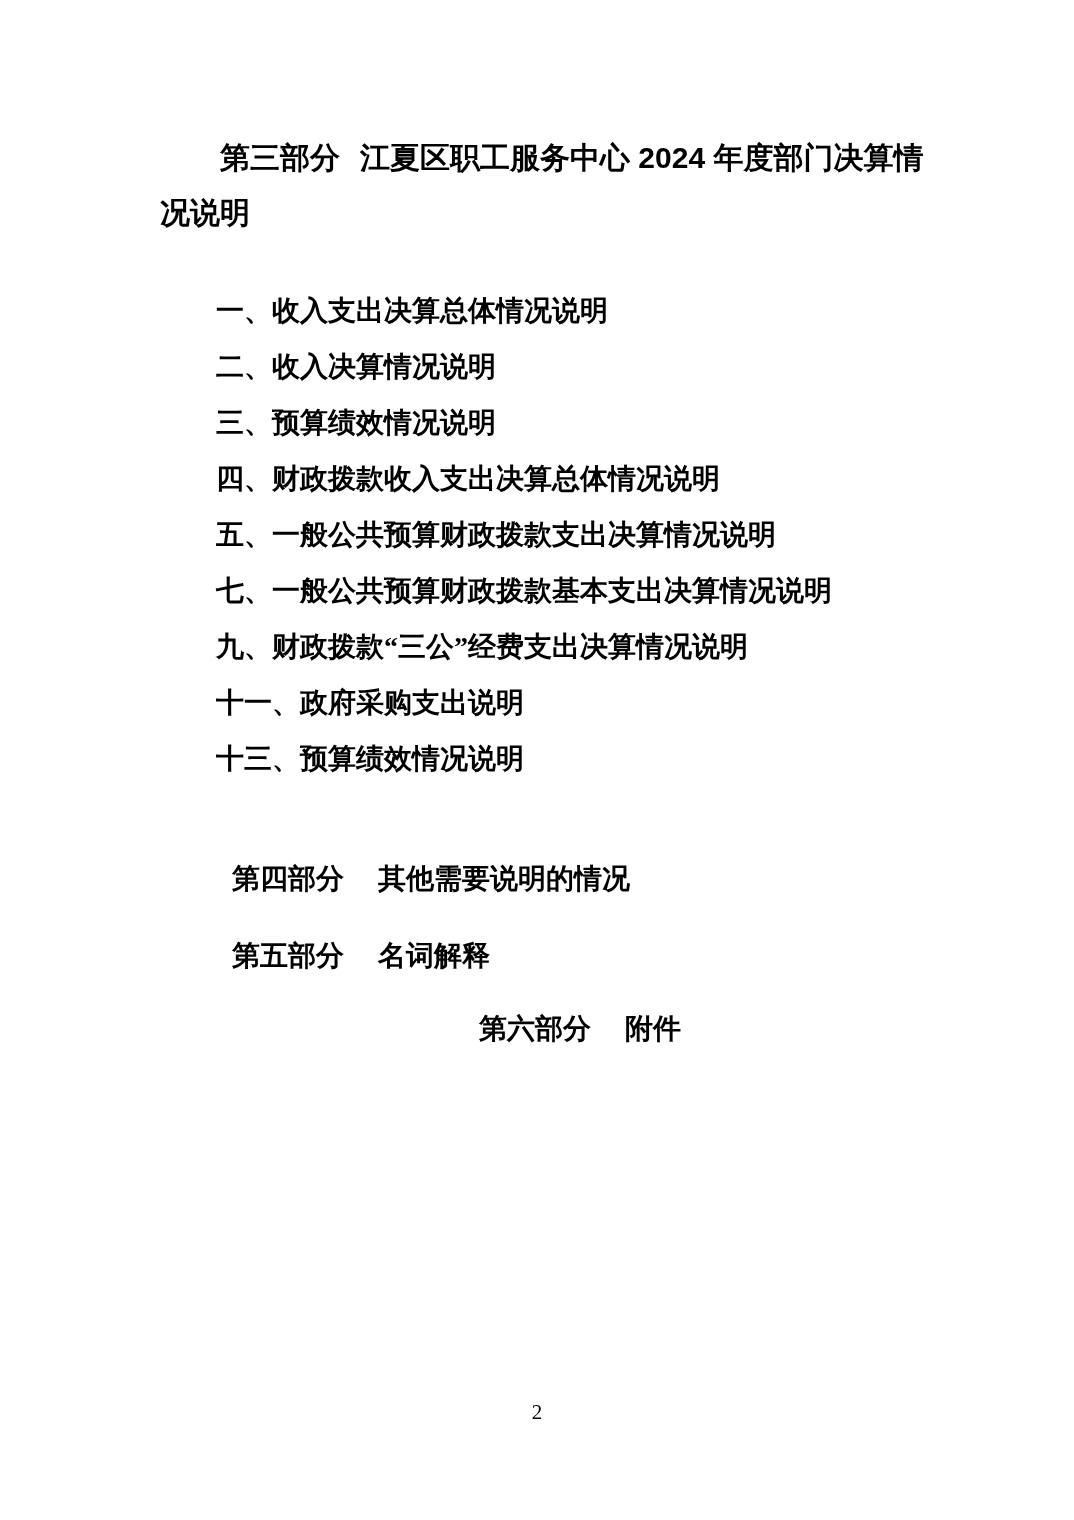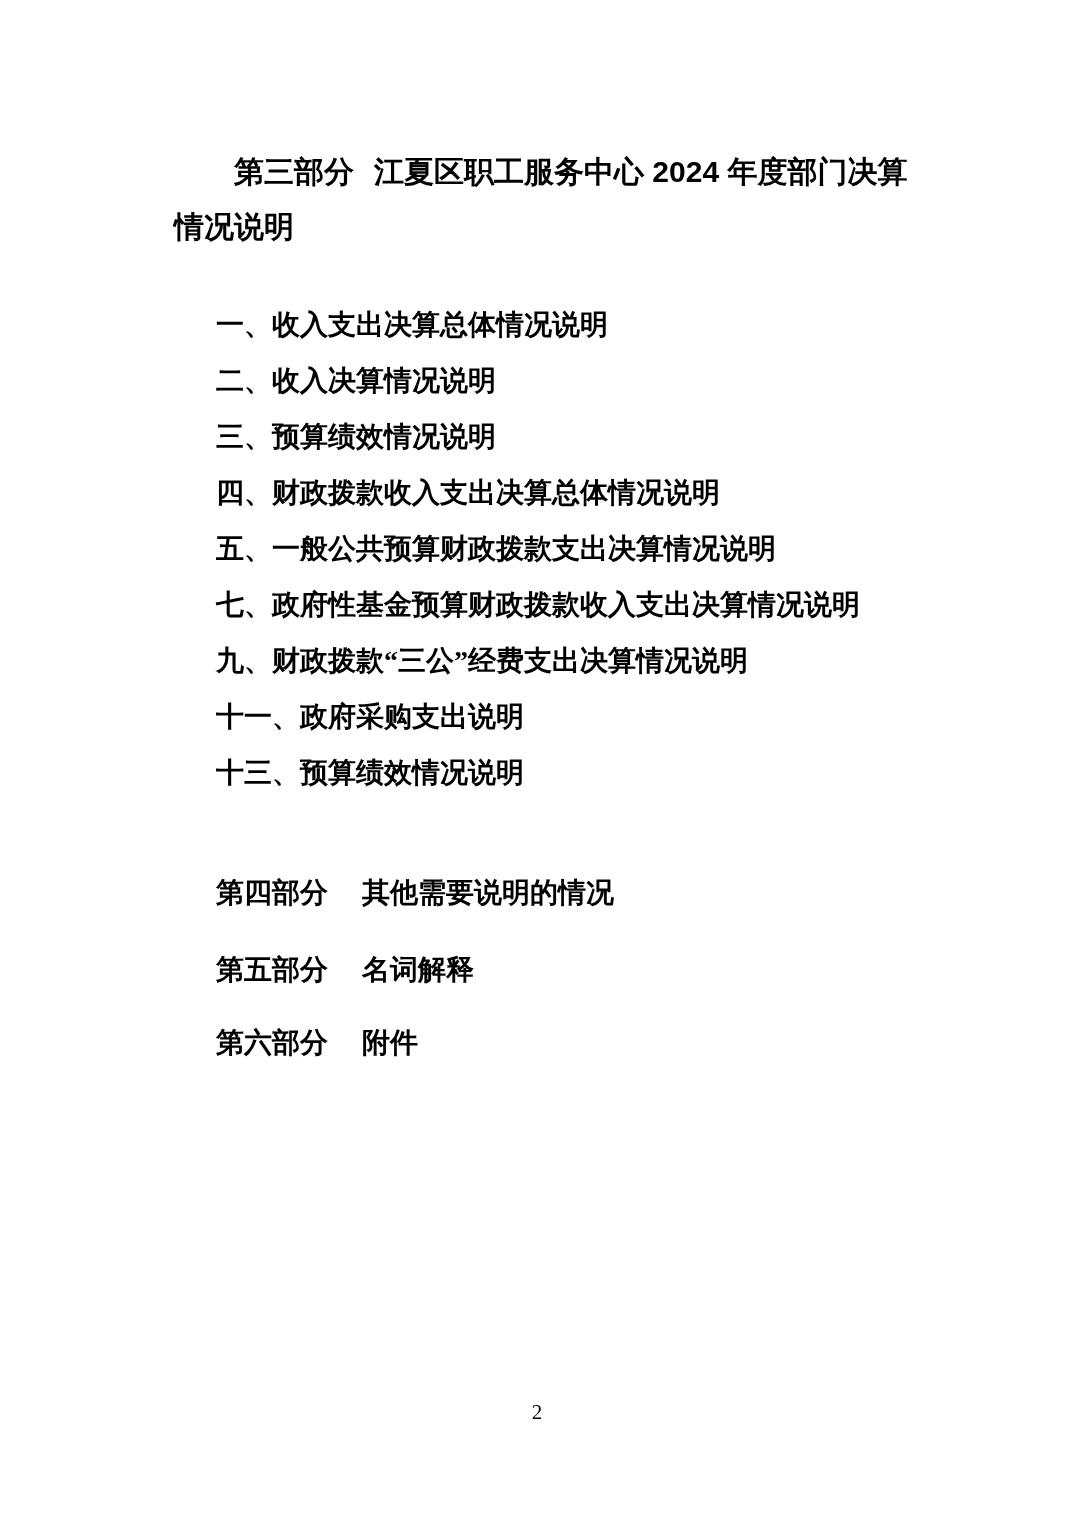--- a/index.html
+++ b/index.html
@@ -16,21 +16,21 @@
     overflow: hidden;
     font-family: "Liberation Sans", sans-serif;
   }
   .content {
     position: absolute;
     left: 160px;
     top: 130px;
     width: 784px;
   }
   .doc-title {
-    margin: 14px;
+    margin: 0;
     font-size: 30px;
     font-weight: 700;
     line-height: 55px;
     text-indent: 60px;
     font-family: "Liberation Sans", sans-serif;
   }
   .doc-title .part-title {
     padding-left: 20px;
   }
   .toc {
@@ -40,39 +40,40 @@
     margin: 0;
     height: 56px;
     line-height: 56px;
     font-size: 28px;
     font-weight: 700;
     text-indent: 56px;
     white-space: nowrap;
     font-family: "Liberation Serif", serif;
   }
   .part-heading {
-    margin: 0;
+    margin: 16px;
     font-size: 28px;
     font-weight: 700;
     line-height: 30px;
     text-indent: 56px;
     white-space: nowrap;
     font-family: "Liberation Sans", sans-serif;
   }
   .part-heading .part-title {
     padding-left: 34px;
   }
   .part-heading.first {
     margin-top: 77px;
   }
   .part-heading.mid {
     margin-top: 47px;
   }
   .part-heading.last {
     margin-top: 43px;
+    text-align: center;
   }
   .page-num {
     position: absolute;
     left: 0;
     bottom: 95px;
     width: 100%;
     text-align: center;
     font-size: 21px;
     font-family: "Liberation Serif", serif;
     color: #000000;
@@ -85,21 +86,21 @@
   <div class="content">
 
     <p class="doc-title"><span>第三部分</span><span class="part-title">江夏区职工服务中心 2024 年度部门决算情况说明</span></p>
 
     <div class="toc">
       <p>一、收入支出决算总体情况说明</p>
       <p>二、收入决算情况说明</p>
       <p>三、预算绩效情况说明</p>
       <p>四、财政拨款收入支出决算总体情况说明</p>
       <p>五、一般公共预算财政拨款支出决算情况说明</p>
-      <p>七、政府性基金预算财政拨款收入支出决算情况说明</p>
+      <p>七、一般公共预算财政拨款基本支出决算情况说明</p>
       <p>九、财政拨款“三公”经费支出决算情况说明</p>
       <p>十一、政府采购支出说明</p>
       <p>十三、预算绩效情况说明</p>
     </div>
 
     <p class="part-heading first"><span>第四部分</span><span class="part-title">其他需要说明的情况</span></p>
 
     <p class="part-heading mid"><span>第五部分</span><span class="part-title">名词解释</span></p>
 
     <p class="part-heading last"><span>第六部分</span><span class="part-title">附件</span></p>

